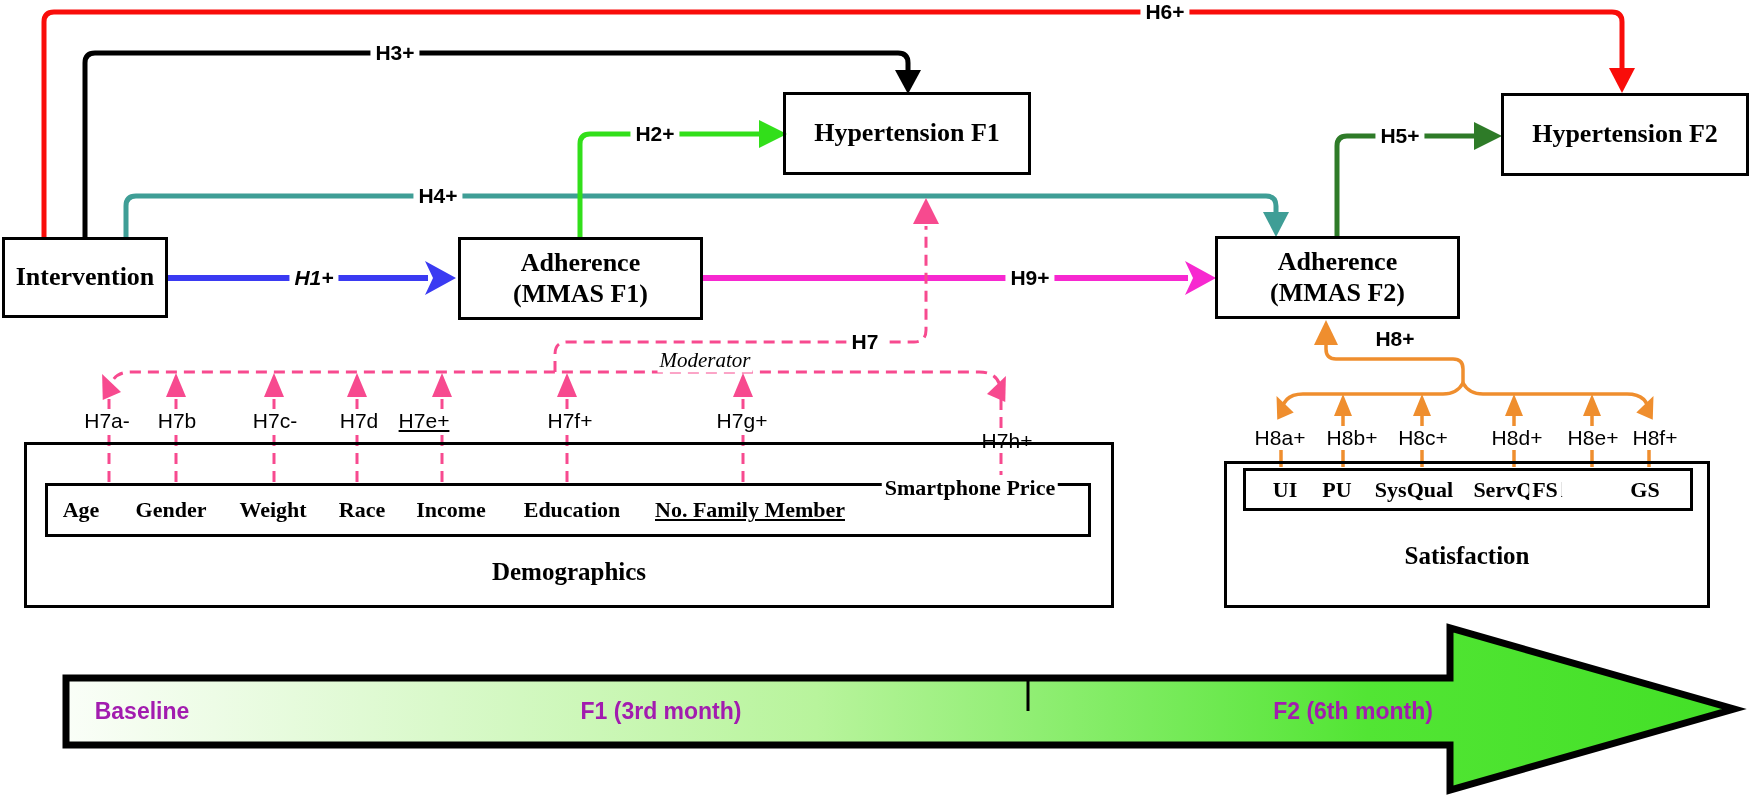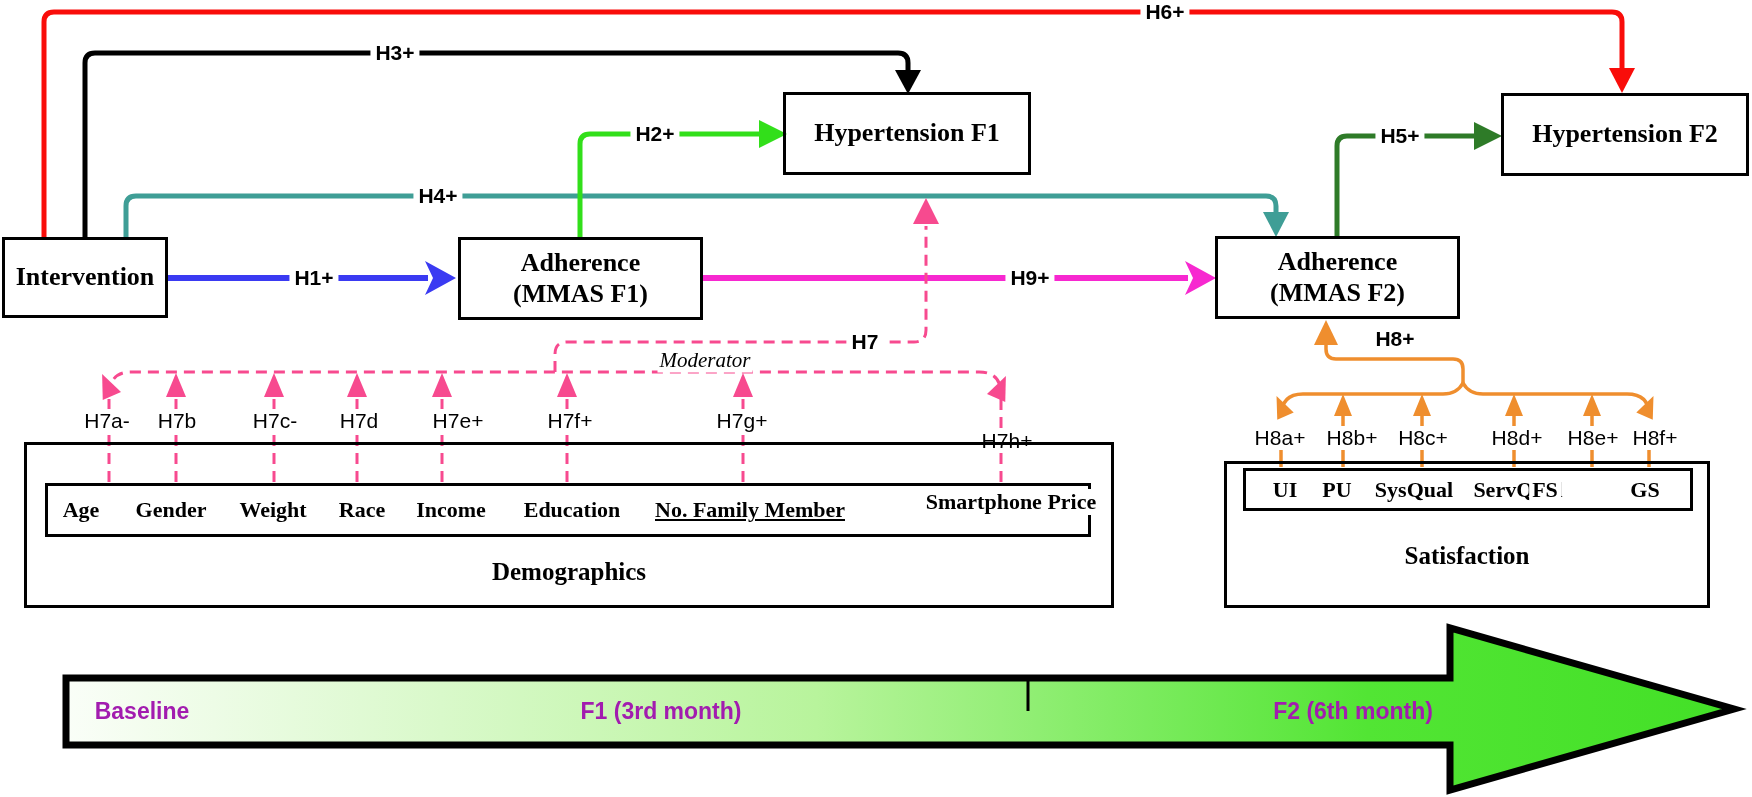--- a/index.html
+++ b/index.html
@@ -139,57 +139,57 @@
     <span>Hypertension F1</span>
   </div>
   <div class="box node" style="left:1215px;top:236px;width:245px;height:83px;">
     <span>Adherence</span>
     <span>(MMAS F2)</span>
   </div>
   <div class="box node" style="left:1501px;top:93px;width:248px;height:83px;">
     <span>Hypertension F2</span>
   </div>
 
-  <div class="lbl" style="left:314px;top:278px;">H1+</div>
+  <div class="lbl" style="left:314px;top:278px;font-style:italic;">H1+</div>
   <div class="lbl" style="left:655px;top:134px;">H2+</div>
   <div class="lbl" style="left:395px;top:53px;">H3+</div>
   <div class="lbl" style="left:438px;top:196px;">H4+</div>
   <div class="lbl" style="left:1400px;top:136px;">H5+</div>
   <div class="lbl" style="left:1165px;top:12px;">H6+</div>
   <div class="lbl" style="left:865px;top:342px;">H7</div>
   <div class="lbl mod" style="left:705px;top:360px;">Moderator</div>
   <div class="lbl" style="left:1395px;top:339px;">H8+</div>
   <div class="lbl" style="left:1030px;top:278px;">H9+</div>
 
   <div class="lbl reg" style="left:107px;top:421px;">H7a-</div>
   <div class="lbl reg" style="left:177px;top:421px;">H7b</div>
   <div class="lbl reg" style="left:275px;top:421px;">H7c-</div>
   <div class="lbl reg" style="left:359px;top:421px;">H7d</div>
-  <div class="lbl reg" style="left:458px;top:421px;">H7e+</div>
+  <div class="lbl reg" style="left:424px;top:421px;text-decoration:underline;">H7e+</div>
   <div class="lbl reg" style="left:570px;top:421px;">H7f+</div>
   <div class="lbl reg" style="left:742px;top:421px;">H7g+</div>
   <div class="lbl reg" style="left:1007px;top:441px;">H7h+</div>
 
   <div class="lbl reg" style="left:1280px;top:438px;text-align:right;">H8a+</div>
   <div class="lbl reg" style="left:1352px;top:438px;">H8b+</div>
   <div class="lbl reg" style="left:1423px;top:438px;">H8c+</div>
   <div class="lbl reg" style="left:1517px;top:438px;">H8d+</div>
   <div class="lbl reg" style="left:1593px;top:438px;">H8e+</div>
   <div class="lbl reg" style="left:1655px;top:438px;">H8f+</div>
 
   <div class="box" style="left:24px;top:442px;width:1090px;height:166px;"></div>
   <div class="box" style="left:45px;top:483px;width:1046px;height:54px;"></div>
   <div class="item" style="left:69px;top:510px;margin-left:12px;">Age</div>
   <div class="item" style="left:171px;top:510px;">Gender</div>
   <div class="item" style="left:273px;top:510px;">Weight</div>
   <div class="item" style="left:362px;top:510px;">Race</div>
   <div class="item" style="left:451px;top:510px;">Income</div>
   <div class="item" style="left:572px;top:510px;">Education</div>
   <div class="item" style="left:750px;top:510px;text-decoration:underline;">No. Family Member</div>
-  <div class="item" style="left:970px;top:502px;margin-left:41px;">Smartphone Price</div>
+  <div class="item" style="left:970px;top:488px;">Smartphone Price</div>
   <div class="title" style="left:569px;top:572px;">Demographics</div>
 
   <div class="box" style="left:1224px;top:461px;width:486px;height:147px;"></div>
   <div class="box" style="left:1243px;top:468px;width:450px;height:43px;"></div>
   <div class="item" style="left:1285px;top:490px;">UI</div>
   <div class="item" style="left:1337px;top:490px;">PU</div>
   <div class="item" style="left:1414px;top:490px;">SysQual</div>
   <div class="item" style="left:1518px;top:490px;">ServQual</div>
   <div class="item" style="left:1545px;top:490px;">FS</div>
   <div class="item" style="left:1645px;top:490px;">GS</div>

